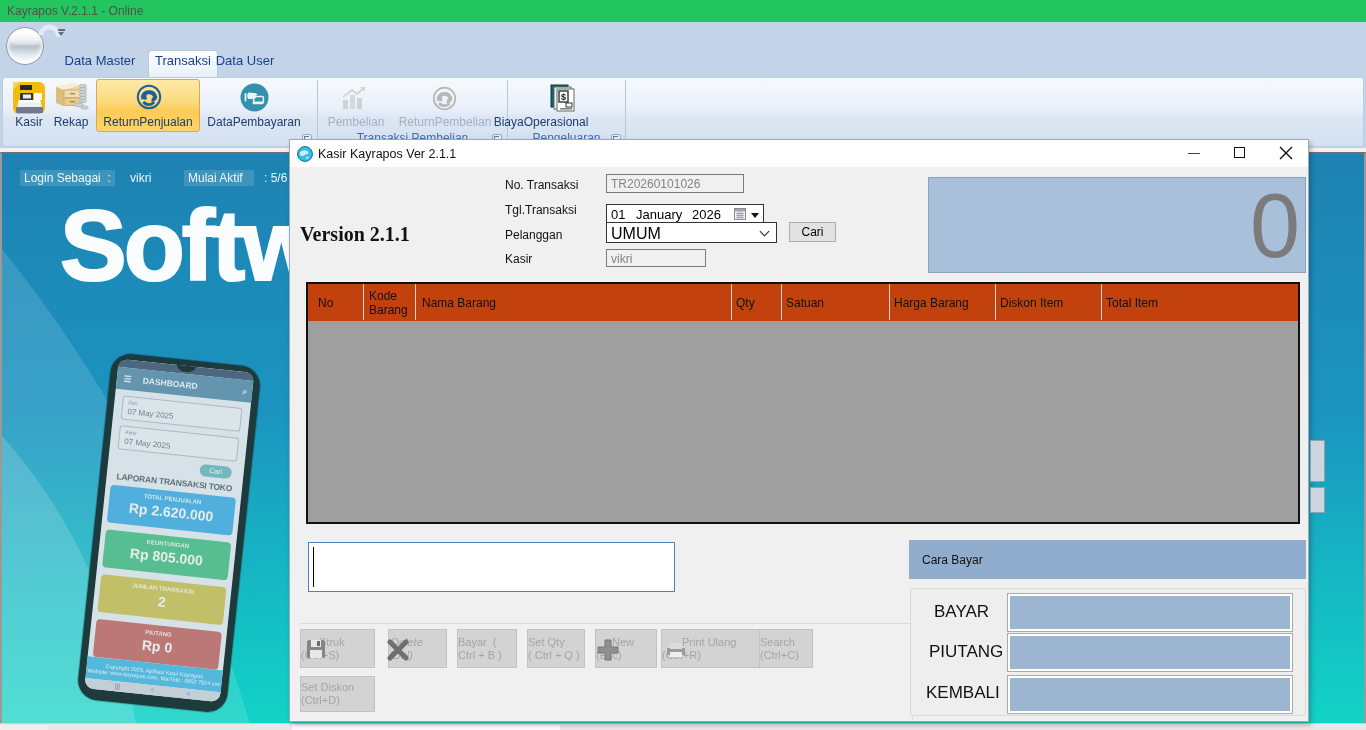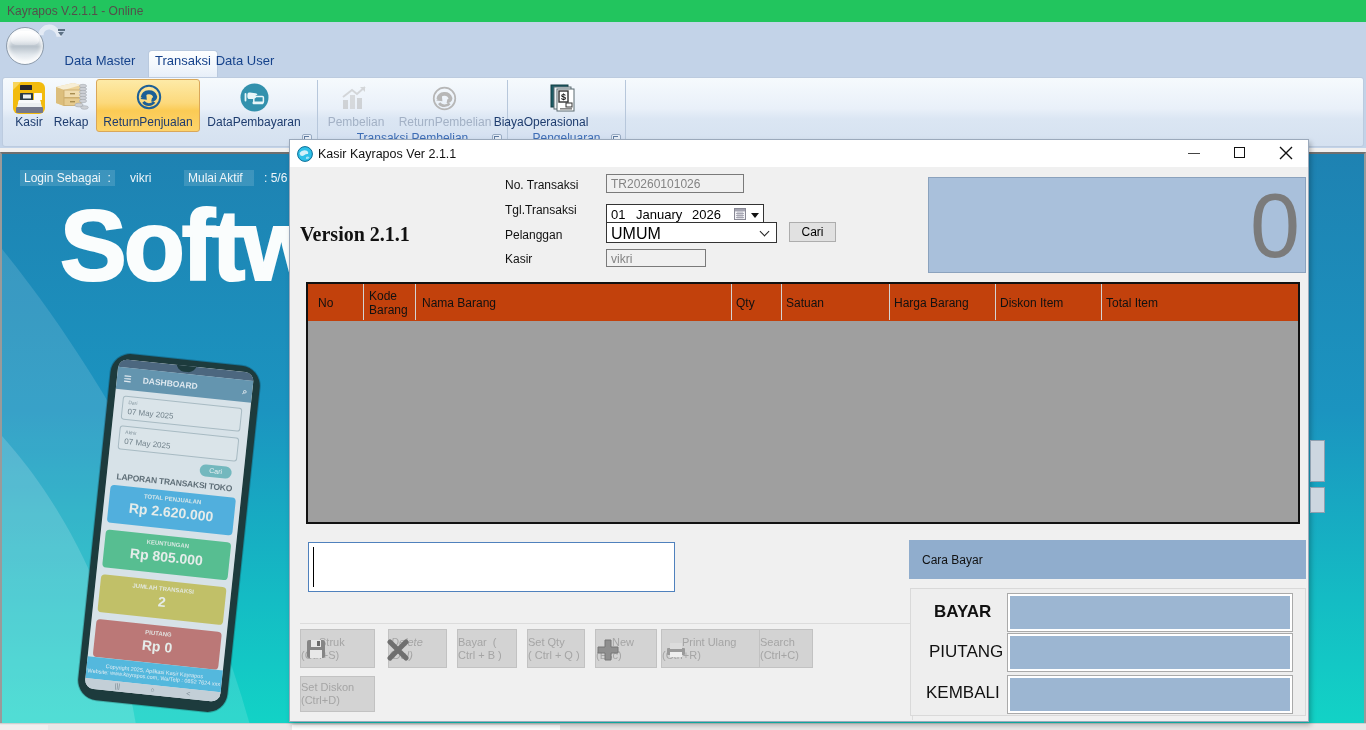--- a/index.html
+++ b/index.html
@@ -353,21 +353,21 @@
           </svg>
         <span style="margin-left:20px;">Print Ulang<br>(Ctrl+R)</span>
       </div>
       <div class="abs dbtn" style="left:469px;top:489px;width:54px;height:39px;padding-top:6px;">Search<br>(Ctrl+C)</div>
       <div class="abs dbtn" style="left:10px;top:536px;width:75px;height:36px;padding-top:4px;">Set Diskon<br>(Ctrl+D)</div>
 
       <div id="carabar" class="abs">
           <span>Cara Bayar</span>
       </div>
       <div id="paypanel" class="abs"></div>
-      <div class="abs paylabel" style="left:644px;top:462px;font-weight:bold;">BAYAR</div>
+      <div class="abs paylabel" style="left:644px;top:462px;">BAYAR</div>
       <div class="abs paybox" style="top:454px;"></div>
       <div class="abs paylabel" style="left:639px;top:502px;">PIUTANG</div>
       <div class="abs paybox" style="top:494px;"></div>
       <div class="abs paylabel" style="left:636px;top:543px;">KEMBALI</div>
       <div class="abs paybox" style="top:536px;"></div>
     </div>
   </div>
 
   <div class="abs" style="left:1310px;top:440px;width:15px;height:42px;background:#cdd6e0;border:1px solid #8fa0b0;"></div>
   <div class="abs" style="left:1310px;top:487px;width:15px;height:26px;background:#cdd6e0;border:1px solid #8fa0b0;"></div>

